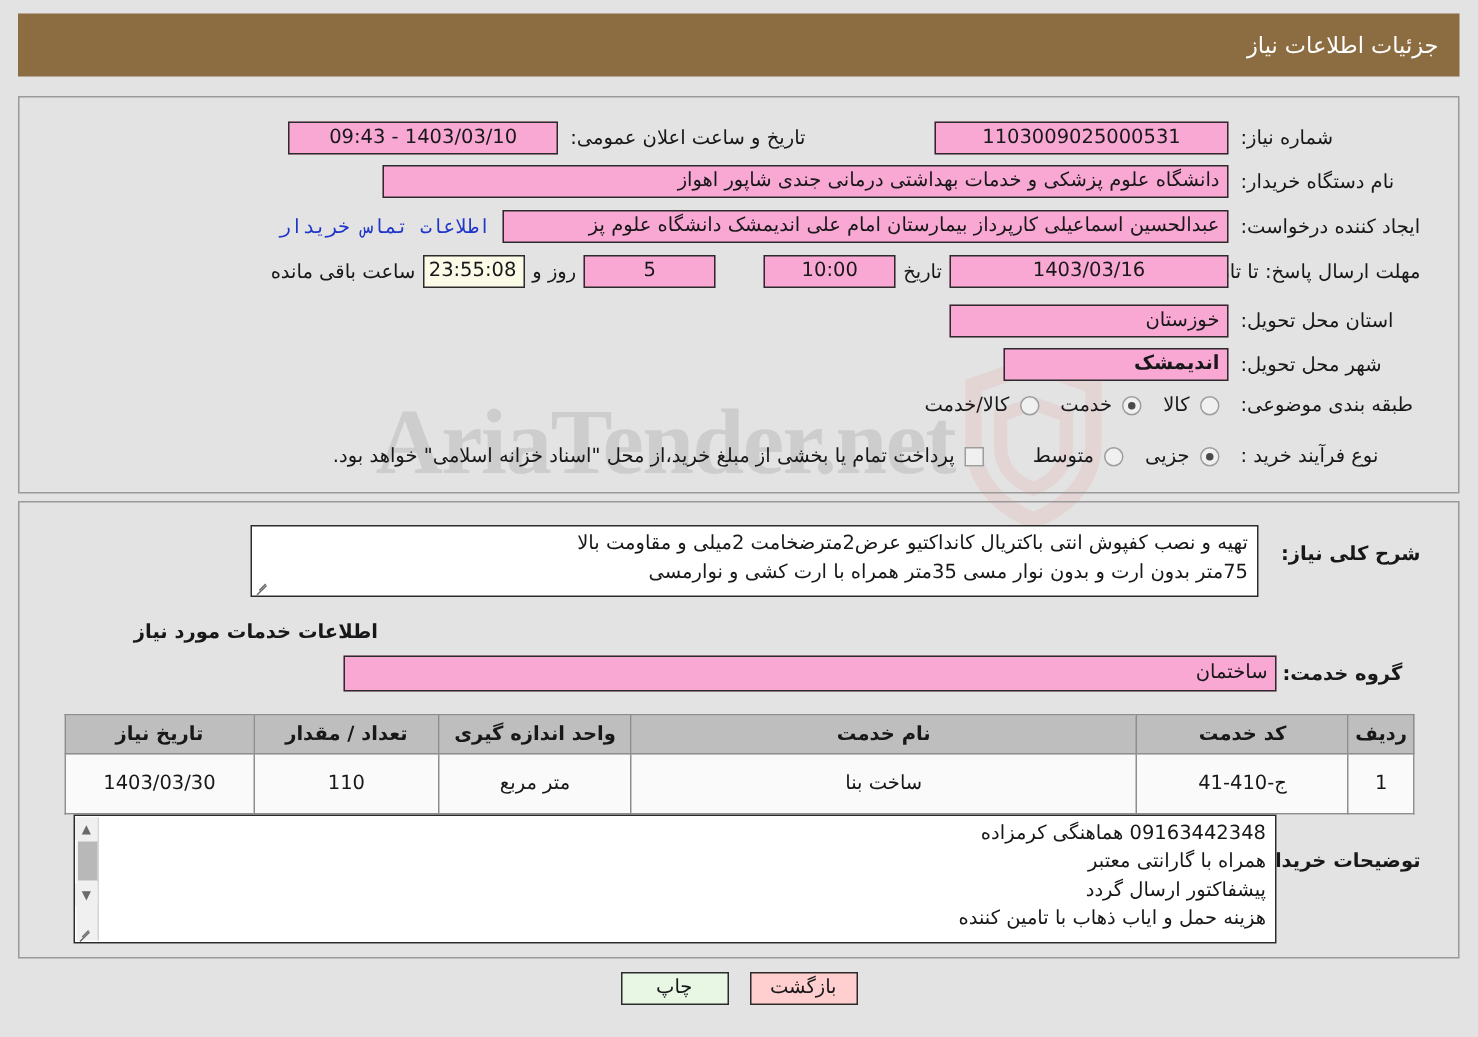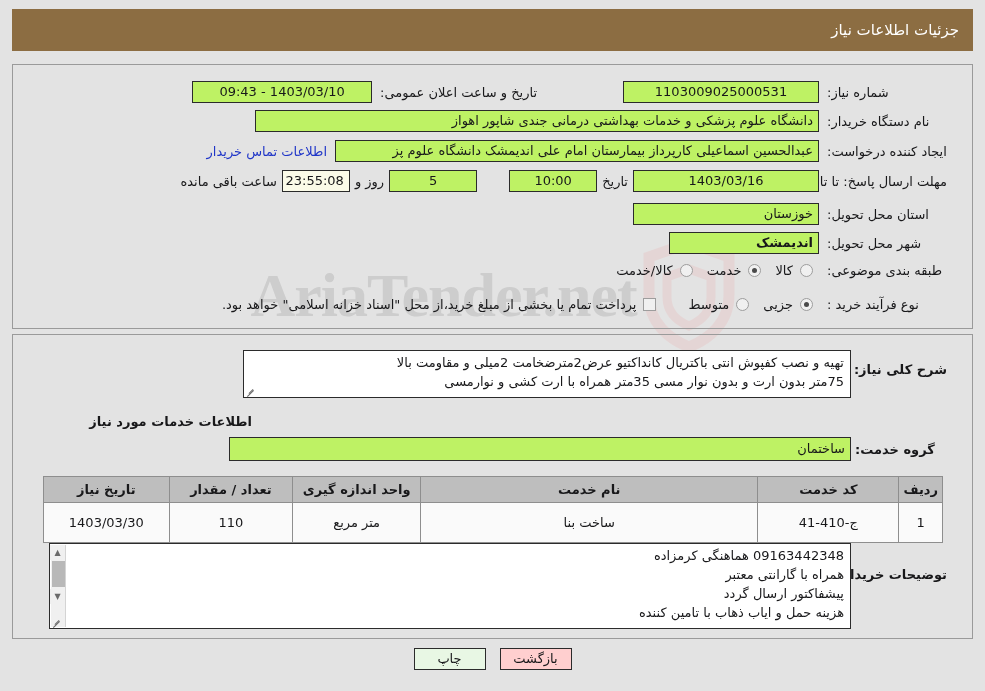--- a/index.html
+++ b/index.html
@@ -87,21 +87,21 @@
   }
   .lbl {
     text-align: left;
     white-space: nowrap;
     font-size: 13px;
     color: #18181a;
   }
   .lbl-b { font-weight: 700; }
   .fld {
     border: 1px solid #2b2b2b;
-    background: #bef264;
+    background: #f9a8d4;
     height: 22px;
     line-height: 20px;
     padding: 0 5px;
     font-size: 13px;
     color: #18181a;
     overflow: hidden;
     white-space: nowrap;
     text-overflow: clip;
   }
   .fld.center { text-align: center; }
@@ -291,21 +291,21 @@
   </div>
 
   <div class="frow" style="top:110px; right:38px; width:910px;">
     <div class="lbl" style="width:120px;">نام دستگاه خریدار:</div>
     <div class="fld right" style="width:564px; margin-right:8px;">دانشگاه علوم پزشکی و خدمات بهداشتی درمانی جندی شاپور اهواز</div>
   </div>
 
   <div class="frow" style="top:140px; right:38px; width:910px;">
     <div class="lbl" style="width:120px;">ایجاد کننده درخواست:</div>
     <div class="fld right" style="width:484px; margin-right:8px;">عبدالحسین اسماعیلی کارپرداز بیمارستان امام علی اندیمشک دانشگاه علوم پز</div>
-    <a class="link" style="margin-right:8px;" href="#">اطلاعات تماس خریدار</a>
+    <a class="link" style="margin-right:8px;font-family:Liberation Mono, monospace;" href="#">اطلاعات تماس خریدار</a>
   </div>
 
   <div class="frow" style="top:170px; right:38px; width:910px;">
     <div class="lbl" style="width:120px; line-height:15px;">مهلت ارسال پاسخ: تا تاریخ:</div>
     <div class="fld center" style="width:186px; margin-right:8px;">1403/03/16</div>
     <span class="inline-txt">تاریخ</span>
     <div class="fld center" style="width:88px;">10:00</div>
     <div class="fld center" style="width:88px; margin-right:32px;">5</div>
     <span class="inline-txt">روز و</span>
     <div class="fld cream" style="width:68px;padding-left:32px;">23:55:08</div>
@@ -353,21 +353,21 @@
       </label>
       <label class="opt" style="margin-right:18px;">
         <span class="chk"></span>
         <span>پرداخت تمام یا بخشی از مبلغ خرید،از محل "اسناد خزانه اسلامی" خواهد بود.</span>
       </label>
     </div>
   </div>
 
   <div class="frow" style="top:350px; right:38px; width:910px; align-items:flex-start;">
     <div class="lbl lbl-b" style="width:92px; padding-top:12px;">شرح کلی نیاز:</div>
-    <div class="tabox" style="width:608px; height:48px; margin-right:4px;">
+    <div class="tabox" style="width:672px; height:48px; margin-right:16px;">
       <div class="txt">تهیه و نصب کفپوش انتی باکتریال کانداکتیو عرض2مترضخامت 2میلی و مقاومت بالا
 75متر بدون ارت و بدون نوار مسی 35متر همراه با ارت کشی و نوارمسی</div>
       <span class="grip"></span>
     </div>
   </div>
 
   <div class="section-title" style="top:414px; right:733px;">اطلاعات خدمات مورد نیاز</div>
 
   <div class="frow" style="top:437px; right:38px; width:910px;">
     <div class="lbl lbl-b" style="width:92px;">گروه خدمت:</div>

